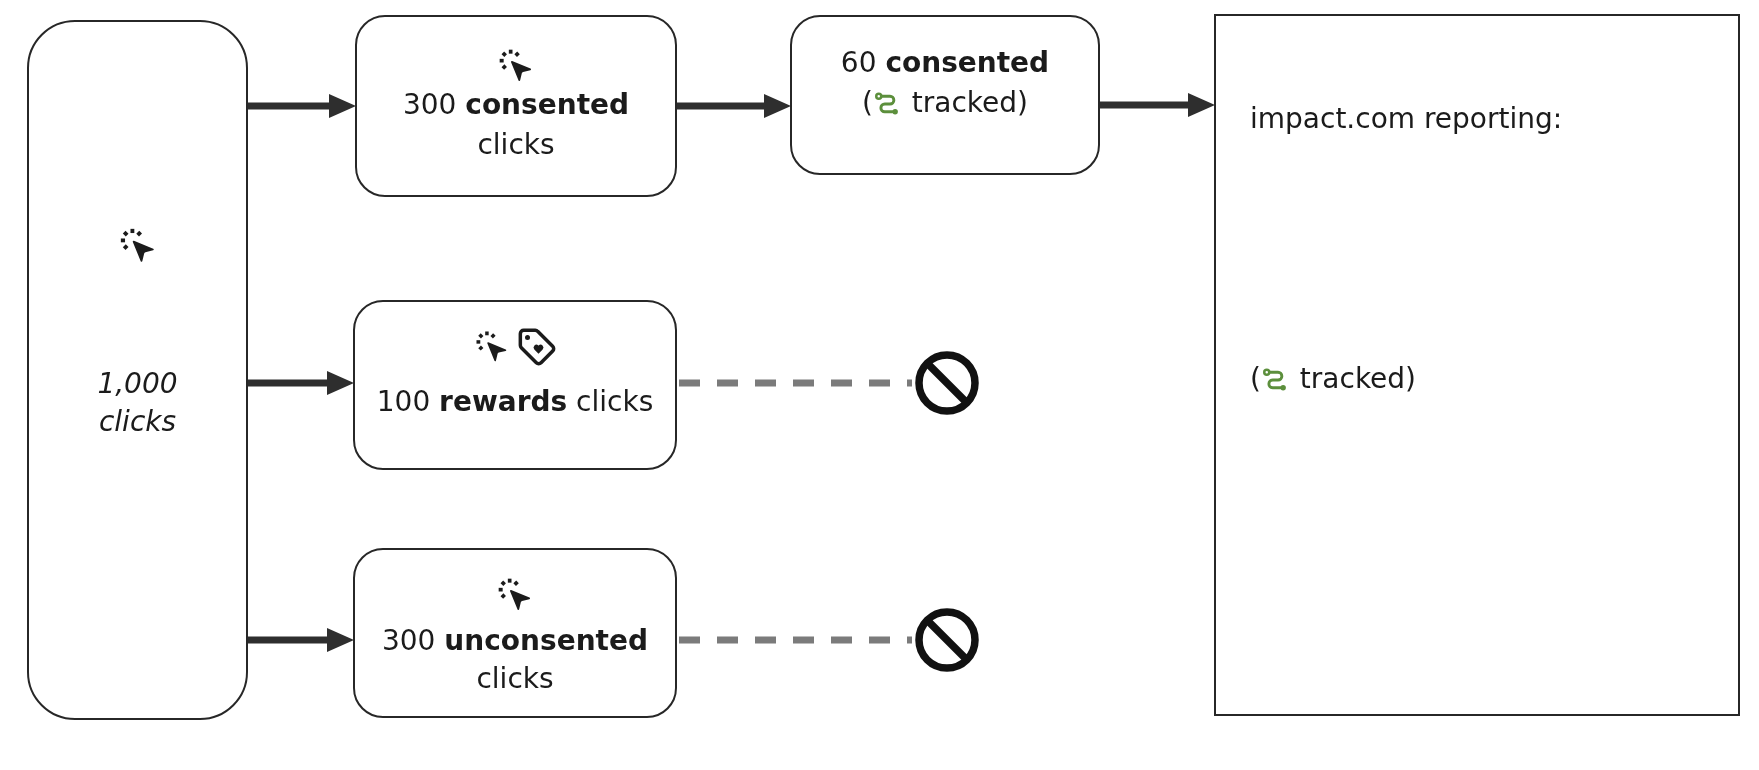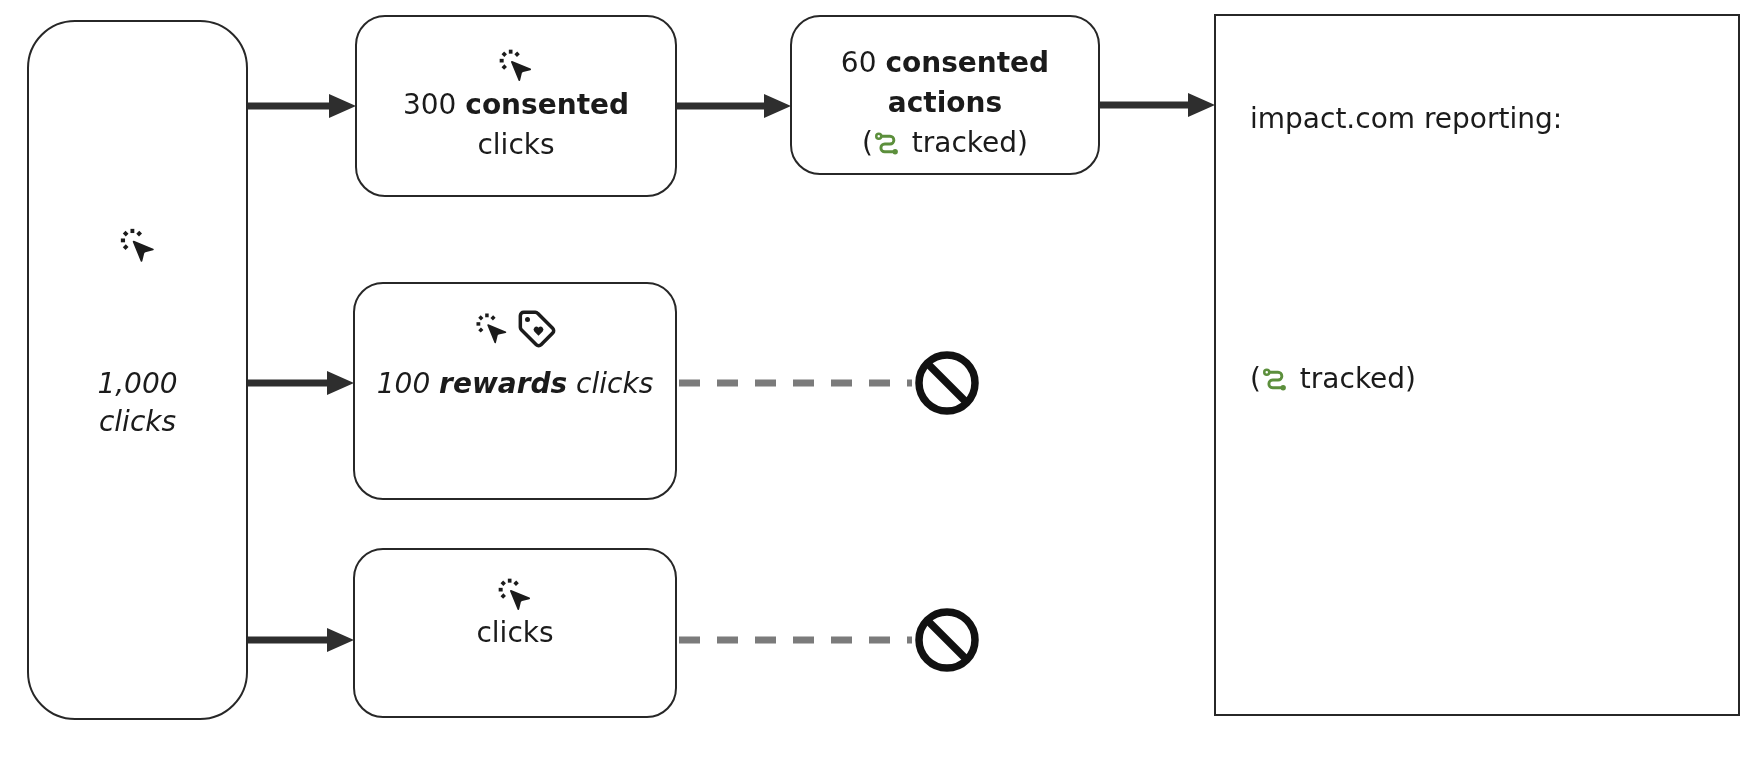--- a/index.html
+++ b/index.html
@@ -17,21 +17,21 @@
   .b{font-weight:700;}
   .icon-row{height:40px;line-height:40px;}
   .icon-row svg{vertical-align:middle;}
   #source{left:27px;top:20px;width:221px;height:700px;border-radius:48px;font-style:italic;}
   #source .src-icon{position:absolute;left:0;top:203px;width:100%;text-align:center;}
   #source .src-text{position:absolute;left:0;top:343px;width:100%;}
   #source .line{line-height:38px;}
   #box-consented{left:355px;top:15px;width:322px;height:182px;padding-top:28px;}
   #box-actions{left:790px;top:15px;width:310px;height:160px;padding-top:26px;}
   #box-actions .line{line-height:40px;}
-  #box-rewards{left:353px;top:282px;width:324px;height:218px;padding-top:24px;font-style:italic;}
+  #box-rewards{left:353px;top:300px;width:324px;height:170px;padding-top:24px;}
   #box-rewards .txt{margin-top:16px;}
   #box-unconsented{left:353px;top:548px;width:324px;height:170px;padding-top:24px;}
   #box-unconsented .txt{margin-top:8px;}
   #box-unconsented .line{line-height:38px;}
   #panel{left:1214px;top:14px;width:526px;height:702px;border-radius:0;text-align:center;}
   #panel .title{position:absolute;left:34px;top:82px;font-size:28px;line-height:42px;white-space:nowrap;}
   #panel .result{position:absolute;left:34px;top:341px;font-size:28px;line-height:43px;white-space:nowrap;}
   .inline-route svg{vertical-align:-6px;}
 </style>
 </head>
@@ -117,21 +117,20 @@
       <span class="b">consented</span>
     </div>
     <div class="line">clicks</div>
   </div>
 
   <div class="node" id="box-actions">
     <div class="line">
       <span>60</span>
       <span class="b">consented</span>
     </div>
-    <div class="line b">actions</div>
     <div class="line inline-route">
       <span>(</span><span><svg width="30" height="30" viewBox="0 0 24 24">
           <circle cx="4.6" cy="6.6" r="2" fill="none" stroke="#5c8f3c" stroke-width="2"></circle>
           <path d="M7 6.6 h6.6 a3.1 3.1 0 0 1 0 6.2 h-4.2 a3.1 3.1 0 0 0 0 6.2 h6" fill="none" stroke="#5c8f3c" stroke-width="2.3" stroke-linecap="round"></path>
           <circle cx="17.7" cy="19" r="2.2" fill="#5c8f3c"></circle>
         </svg></span>
       <span>tracked)</span>
     </div>
   </div>
 
@@ -171,20 +170,24 @@
           <g stroke="#1b1b1b" stroke-width="2.2" stroke-linecap="butt">
             <line x1="8.8" y1="4.6" x2="8.8" y2="2.2"></line>
             <line x1="11.8" y1="5.8" x2="13.5" y2="4.1"></line>
             <line x1="5.8" y1="5.8" x2="4.1" y2="4.1"></line>
             <line x1="4.6" y1="8.8" x2="2.2" y2="8.8"></line>
             <line x1="5.8" y1="11.8" x2="4.1" y2="13.5"></line>
           </g>
           <path fill="#1b1b1b" d="M9.04 9.69a.5.5 0 0 1 .65-.65l11 4.5a.5.5 0 0 1-.07.95l-4.35 1.04a1 1 0 0 0-.74.74l-1.04 4.35a.5.5 0 0 1-.95.07z"></path>
         </svg>
       </span>
+    </div>
+    <div class="line txt">
+      <span>300</span>
+      <span class="b">unconsented</span>
     </div>
     <div class="line">clicks</div>
   </div>
 
   <div class="node" id="panel">
     <div class="title">impact.com reporting:</div>
     <div class="result">
       <div class="inline-route">
         <span>(</span><span><svg width="30" height="30" viewBox="0 0 24 24">
             <circle cx="4.6" cy="6.6" r="2" fill="none" stroke="#5c8f3c" stroke-width="2"></circle>

